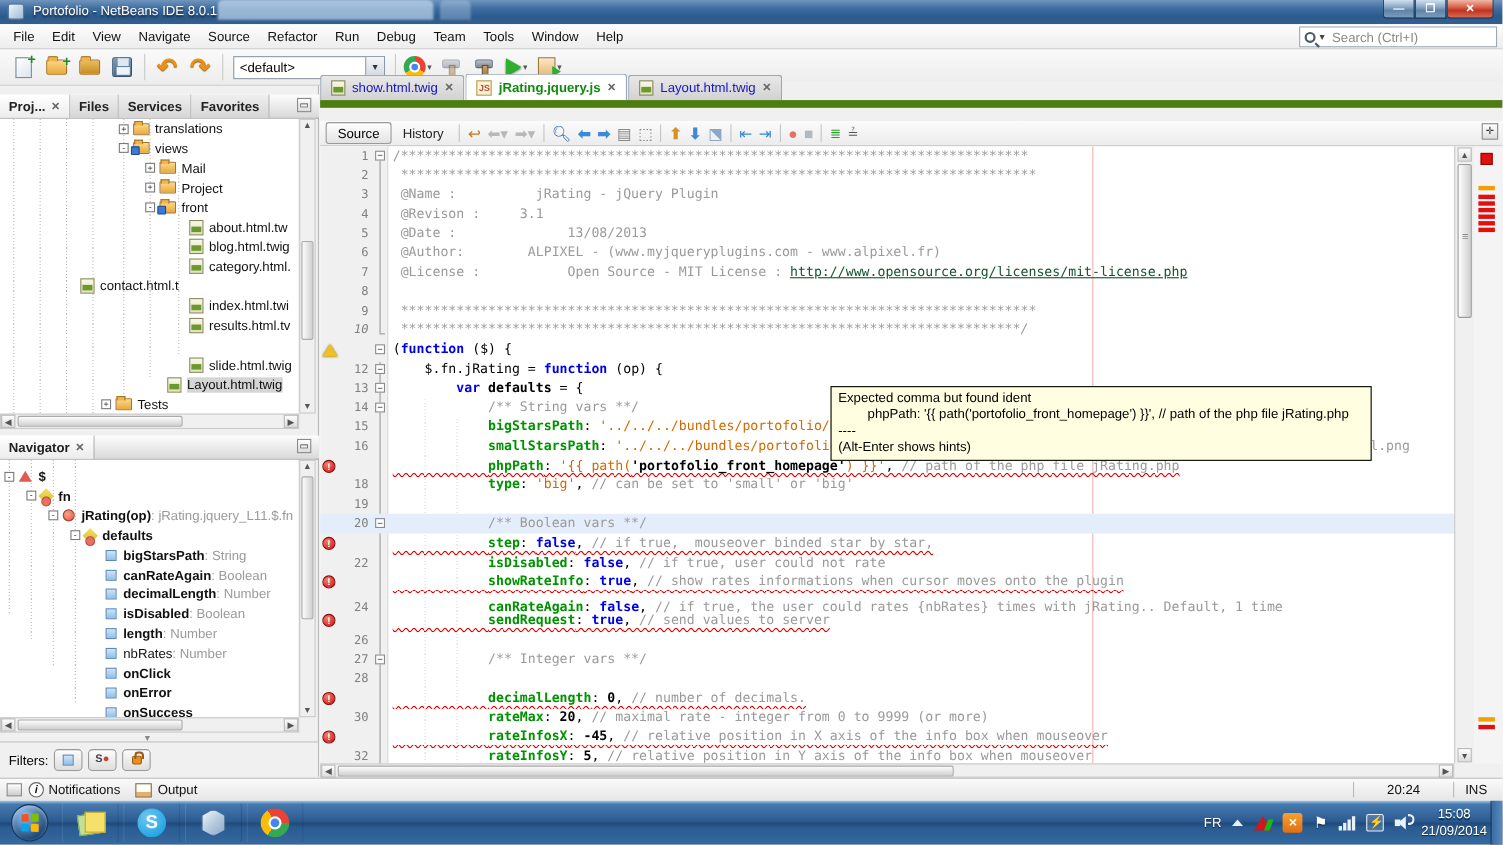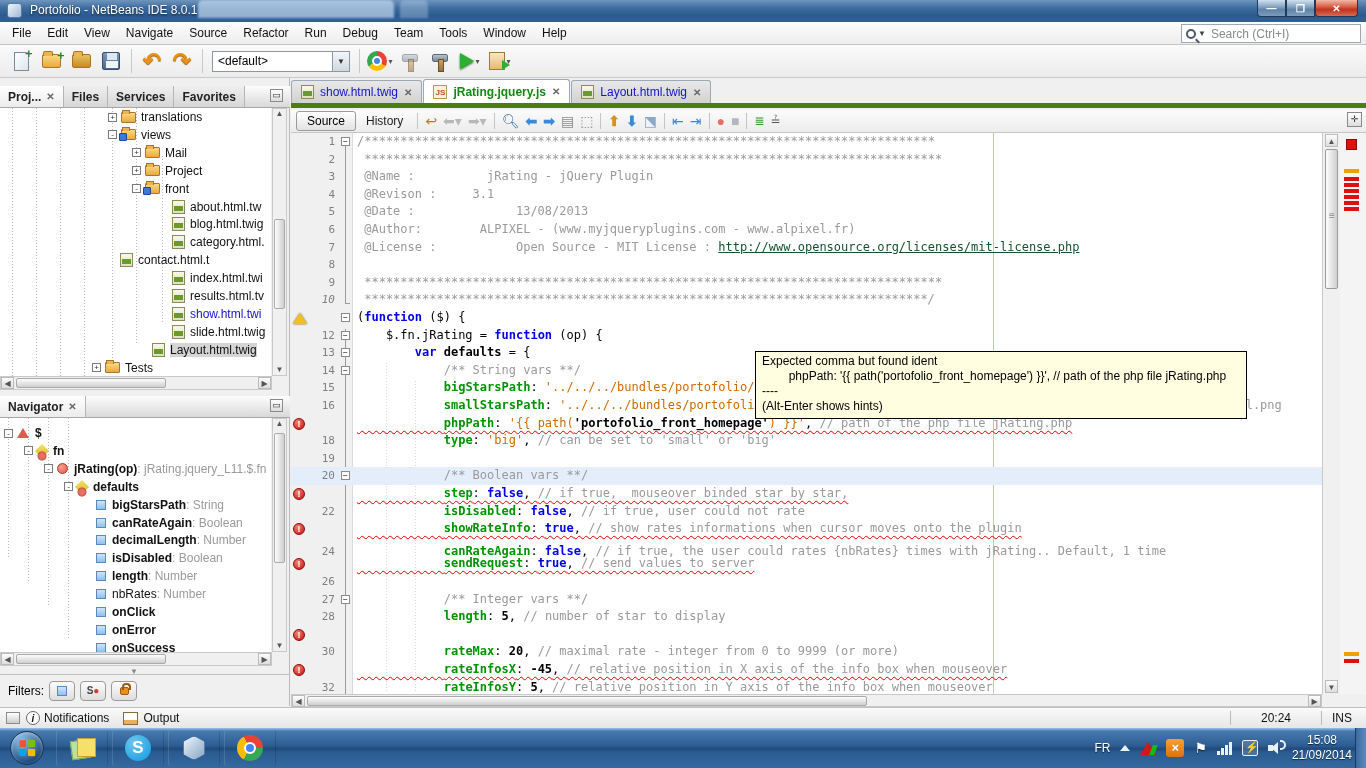--- a/index.html
+++ b/index.html
@@ -83,21 +83,21 @@
   .nico.diamond::after { content:""; position:absolute; right:-3px; bottom:-3px; width:7px; height:7px; border-radius:50%; background:#e87060; border:1px solid #b84a3a; }
   .nico.circle { width:11px; height:11px; border-radius:50%; background:radial-gradient(circle at 35% 35%,#f8a090,#e05a48); border:1px solid #b03828; }
   .nico.sq { width:10px; height:10px; background:linear-gradient(180deg,#cfe4f8,#8fc0ea); border:1px solid #5a88b8; }
   .nsuffix { color:#9a9a9a; }
   #filters { left:0; top:596px; width:289px; height:32px; background:#f0f0f0; border-top:1px solid #c0c0c0; display:flex; align-items:center; padding-left:8px; font-size:12px; position:absolute; }
   .fbtn { width:26px; height:20px; border:1px solid #9a9a9a; border-radius:4px; background:linear-gradient(180deg,#fdfdfd,#ddd); margin-left:5px; display:flex; align-items:center; justify-content:center; }
   .lock { width:9px; height:8px; background:#e8901a; border:1px solid #a05a10; border-radius:2px; position:relative; }
   .lock::before { content:""; position:absolute; left:1px; top:-5px; width:5px; height:5px; border:2px solid #a05a10; border-bottom:none; border-radius:4px 4px 0 0; }
 
   
-  #edtabs { left:291px; top:84px; width:1075px; height:24px; border-bottom:5px solid #4d7c0f; display:flex; align-items:flex-end; background:#f0f0f0; position:absolute; }
+  #edtabs { left:291px; top:74px; width:1075px; height:24px; border-bottom:7px solid #4d7c0f; display:flex; align-items:flex-end; background:#f0f0f0; position:absolute; }
   .edtab { height:23px; display:flex; align-items:center; gap:6px; padding:0 9px; font-size:12px; border:1px solid #9aa8b8; border-bottom:none; border-radius:3px 3px 0 0; background:linear-gradient(180deg,#e8e8e8,#d2d2d2); margin-right:1px; }
   .edtab.active { background:#fff; font-weight:bold; height:24px; }
   .edtab .lbl.blue { color:#1414c8; } .edtab .lbl.green { color:#0f8a0f; }
   .jsico { width:14px; height:14px; background:#f8f2d8; border:1px solid #b89a4a; color:#c04a2a; font-size:8px; font-weight:bold; text-align:center; line-height:13px; }
   #edtoolbar { left:291px; top:110px; width:1075px; height:23px; background:linear-gradient(180deg,#fbfbfb,#ececec); border-bottom:1px solid #c6c6c6; display:flex; align-items:center; position:absolute; }
   .srcbtn { margin-left:5px; padding:2px 10px; font-size:12px; border:1px solid #9a9a9a; border-radius:3px; background:linear-gradient(180deg,#fff,#e2e2e2); }
   .histbtn { padding:2px 10px; font-size:12px; color:#222; }
   .eico { font-size:14px; margin:0 3px; line-height:18px; }
   .esep { width:1px; height:16px; background:#c4c4c4; margin:0 4px; }
   #splitico { right:4px; top:112px; width:15px; height:15px; border:1px solid #888; background:linear-gradient(180deg,#fff,#ddd); font-size:9px; text-align:center; line-height:13px; color:#333; position:absolute; }
@@ -314,35 +314,31 @@
           <span class="tlabel">about.html.tw</span>
         </div>
         <div class="trow" style="top: 107.4px; padding-left: 172px;">
           <div class="twigico"></div>
           <span class="tlabel">blog.html.twig</span>
         </div>
         <div class="trow" style="top: 125.3px; padding-left: 172px;">
           <div class="twigico"></div>
           <span class="tlabel">category.html.</span>
         </div>
-        <div class="trow" style="top: 143.2px; padding-left: 120px;">
+        <div class="trow" style="top: 143.2px; padding-left: 73px;">
           <div class="twigico"></div>
           <span class="tlabel">contact.html.t</span>
         </div>
         <div class="trow" style="top: 161.1px; padding-left: 172px;">
           <div class="twigico"></div>
           <span class="tlabel">index.html.twi</span>
         </div>
         <div class="trow" style="top: 179px; padding-left: 172px;">
           <div class="twigico"></div>
           <span class="tlabel">results.html.tv</span>
-        </div>
-        <div class="trow open-blue" style="top: 196.9px; padding-left: 172px;">
-          <div class="twigico"></div>
-          <span class="tlabel">show.html.twi</span>
         </div>
         <div class="trow" style="top: 214.8px; padding-left: 172px;">
           <div class="twigico"></div>
           <span class="tlabel">slide.html.twig</span>
         </div>
         <div class="trow selected" style="top: 232.7px; padding-left: 152px;">
           <div class="twigico"></div>
           <span class="tlabel">Layout.html.twig</span>
         </div>
         <div class="trow" style="top: 250.6px; padding-left: 92px;">
@@ -538,22 +534,22 @@
         <div class="cl" style="top: 299.2px;"><div class="ln">18</div><div class="codetxt"><span class="seg a">            </span><span class="seg p">type</span><span class="seg a">: </span><span class="seg s">'big'</span><span class="seg a">, </span><span class="seg c">// can be set to 'small' or 'big'</span></div></div>
         <div class="cl" style="top: 316.8px;"><div class="ln">19</div><div class="codetxt"></div></div>
         <div class="cl caret" style="top: 334.4px;"><div class="ln">20</div><div class="foldbox">−</div><div class="codetxt"><span class="seg a">            </span><span class="seg c">/** Boolean vars **/</span></div></div>
         <div class="cl err" style="top: 352px;"><div class="glyph-err">!</div><div class="codetxt"><span class="seg a">            </span><span class="seg p">step</span><span class="seg a">: </span><span class="seg k">false</span><span class="seg a">, </span><span class="seg c">// if true,  mouseover binded star by star,</span></div></div>
         <div class="cl" style="top: 369.6px;"><div class="ln">22</div><div class="codetxt"><span class="seg a">            </span><span class="seg p">isDisabled</span><span class="seg a">: </span><span class="seg k">false</span><span class="seg a">, </span><span class="seg c">// if true, user could not rate</span></div></div>
         <div class="cl err" style="top: 387.2px;"><div class="glyph-err">!</div><div class="codetxt"><span class="seg a">            </span><span class="seg p">showRateInfo</span><span class="seg a">: </span><span class="seg k">true</span><span class="seg a">, </span><span class="seg c">// show rates informations when cursor moves onto the plugin</span></div></div>
         <div class="cl" style="top: 410px;"><div class="ln">24</div><div class="codetxt"><span class="seg a">            </span><span class="seg p">canRateAgain</span><span class="seg a">: </span><span class="seg k">false</span><span class="seg a">, </span><span class="seg c">// if true, the user could rates {nbRates} times with jRating.. Default, 1 time</span></div></div>
         <div class="cl err" style="top: 422.4px;"><div class="glyph-err">!</div><div class="codetxt"><span class="seg a">            </span><span class="seg p">sendRequest</span><span class="seg a">: </span><span class="seg k">true</span><span class="seg a">, </span><span class="seg c">// send values to server</span></div></div>
         <div class="cl" style="top: 440px;"><div class="ln">26</div><div class="codetxt"></div></div>
         <div class="cl" style="top: 457.6px;"><div class="ln">27</div><div class="foldbox">−</div><div class="codetxt"><span class="seg a">            </span><span class="seg c">/** Integer vars **/</span></div></div>
-        <div class="cl" style="top: 475.2px;"><div class="ln">28</div><div class="codetxt"><span class="seg a">            </span><span class="seg p">length</span><span class="seg a">: </span><span class="seg n">5</span><span class="seg a">, </span><span class="seg c">// number of star to display</span></div></div>
-        <div class="cl err" style="top: 492.8px;"><div class="glyph-err">!</div></div>
+        <div class="cl" style="top: 475.2px;"><div class="ln">28</div></div>
+        <div class="cl err" style="top: 492.8px;"><div class="glyph-err">!</div><div class="codetxt"><span class="seg a">            </span><span class="seg p">decimalLength</span><span class="seg a">: </span><span class="seg n">0</span><span class="seg a">, </span><span class="seg c">// number of decimals.</span></div></div>
         <div class="cl" style="top: 510.4px;"><div class="ln">30</div><div class="codetxt"><span class="seg a">            </span><span class="seg p">rateMax</span><span class="seg a">: </span><span class="seg n">20</span><span class="seg a">, </span><span class="seg c">// maximal rate - integer from 0 to 9999 (or more)</span></div></div>
         <div class="cl err" style="top: 528px;"><div class="glyph-err">!</div><div class="codetxt"><span class="seg a">            </span><span class="seg p">rateInfosX</span><span class="seg a">: </span><span class="seg n">-45</span><span class="seg a">, </span><span class="seg c">// relative position in X axis of the info box when mouseover</span></div></div>
         <div class="cl err" style="top: 545.6px;"><div class="ln">32</div><div class="codetxt"><span class="seg a">            </span><span class="seg p">rateInfosY</span><span class="seg a">: </span><span class="seg n">5</span><span class="seg a">, </span><span class="seg c">// relative position in Y axis of the info box when mouseover</span></div></div>
       </div>
   </div>
 
   <div id="tooltip">
     <div>Expected comma but found ident</div>
     <div class="tt2">        phpPath: '{{ path('portofolio_front_homepage') }}', // path of the php file jRating.php</div>
     <div>----</div>

